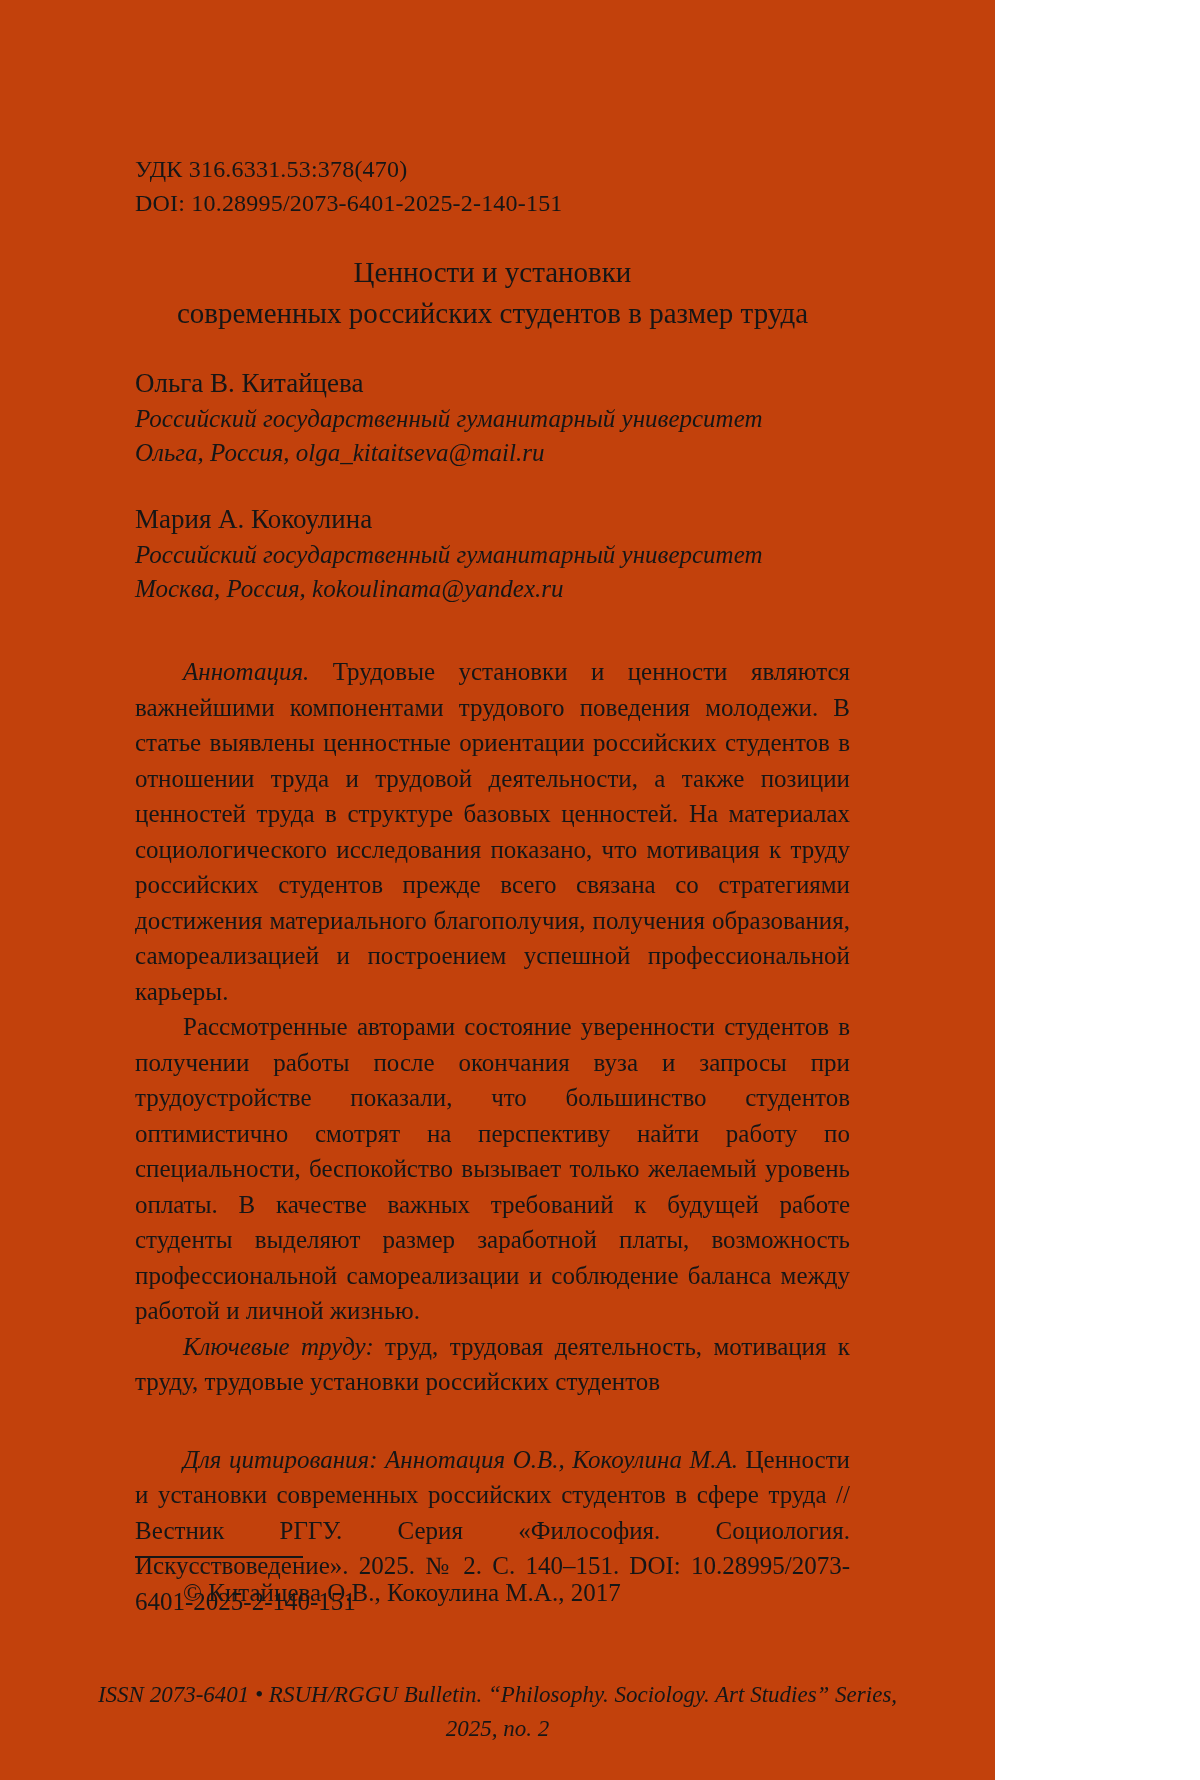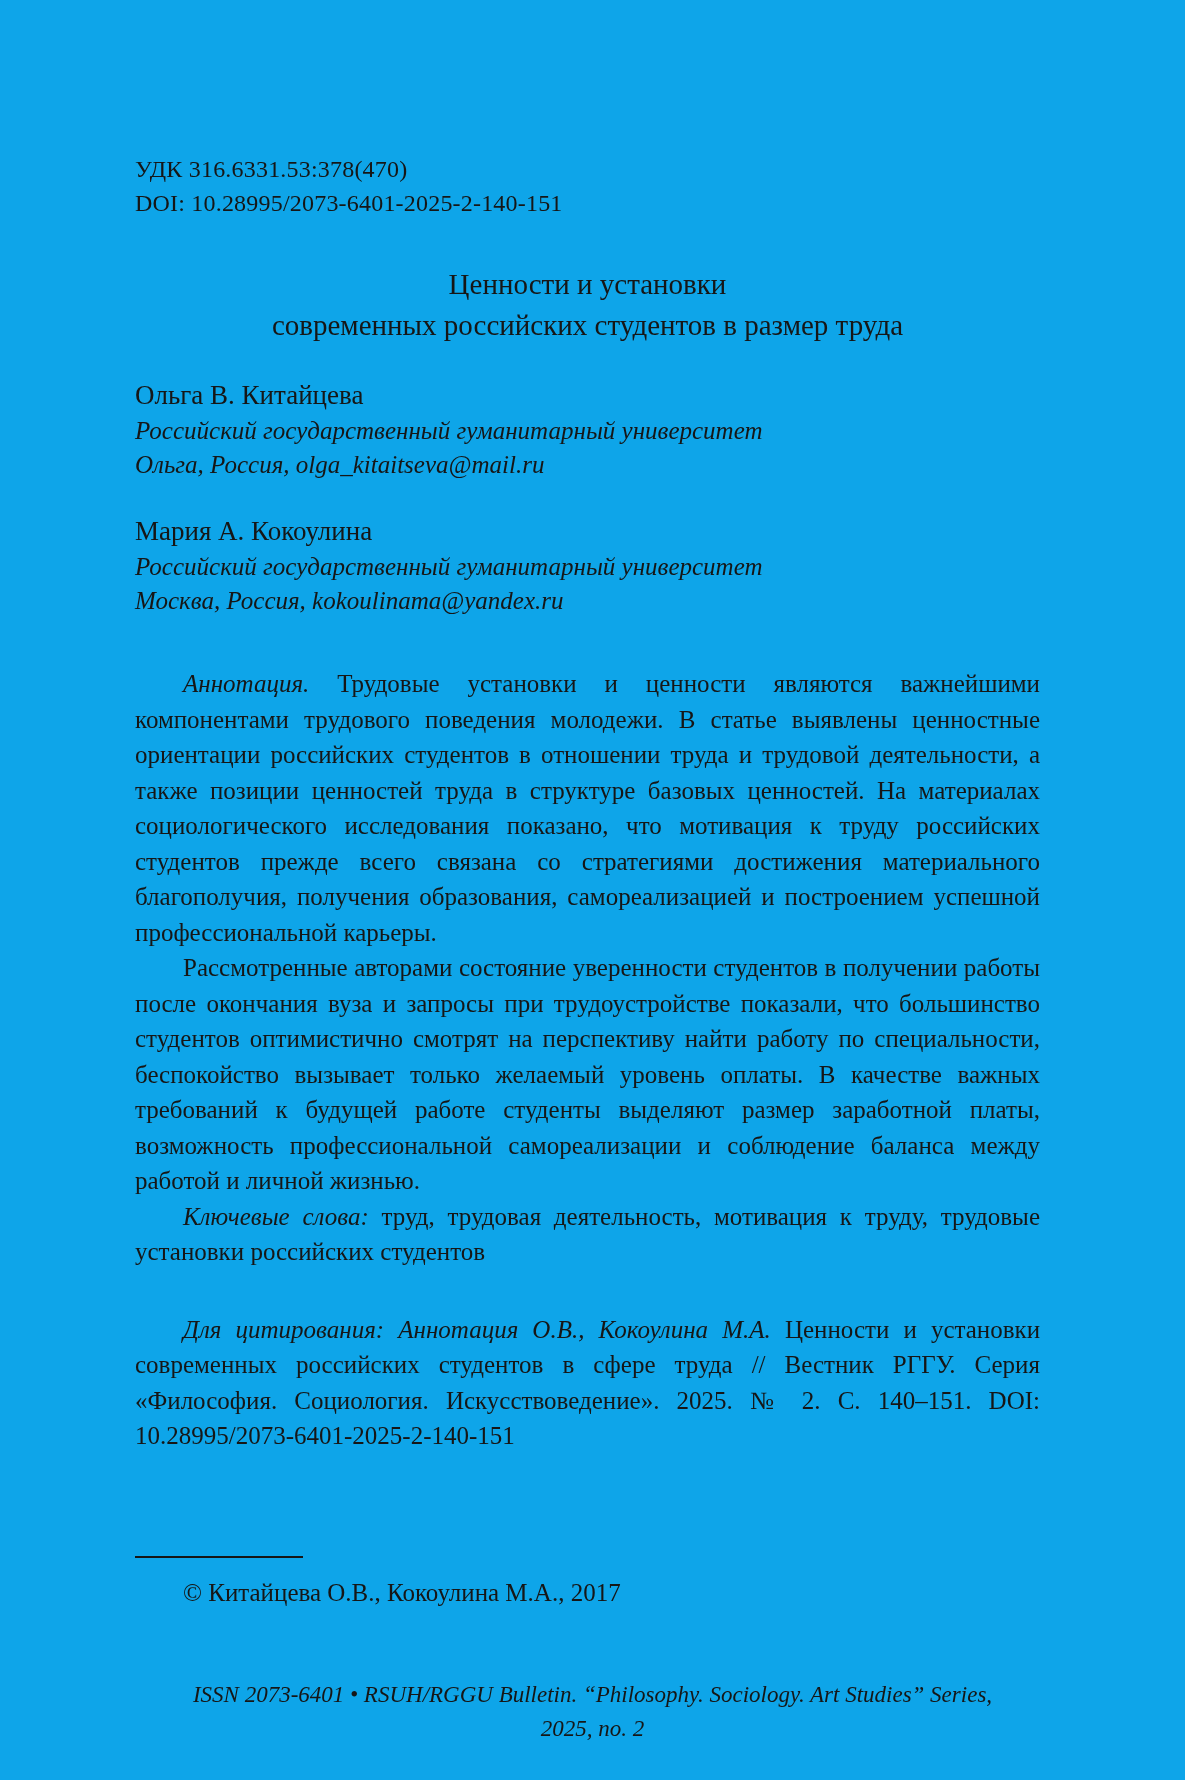--- a/index.html
+++ b/index.html
@@ -7,28 +7,28 @@
   body {
     width: 1200px;
     height: 1780px;
     font-family: "Liberation Serif", "DejaVu Serif", serif;
     color: #161616;
     position: relative;
     overflow: hidden;
   }
   .page {
     position: relative;
-    width: 1185px;
+    width: 995px;
     height: 1780px;
-    background: #0ea5e9;
+    background: #c2410c;
     padding: 152px 145px 0 135px;
   }
   .udc-block { font-size: 24px; line-height: 34px; letter-spacing: 0.2px; }
   .title-block {
-    margin-top: 44px;
+    margin-top: 32px;
     text-align: center;
     font-size: 29px;
     line-height: 41px;
   }
   .author-block { text-align: left; }
   .author-name {
     font-size: 27px;
     line-height: 34px;
     margin-top: 32px;
   }
@@ -98,21 +98,21 @@
 
   <div class="author-block">
     <div class="author-name">Мария А. Кокоулина</div>
     <div class="author-affiliation">Российский государственный гуманитарный университет</div>
     <div class="author-location">Москва, Россия, kokoulinama@yandex.ru</div>
   </div>
 
   <div class="body-text">
     <p class="para"><span class="italic">Аннотация.</span> <span>Трудовые установки и ценности являются важнейшими компонентами трудового поведения молодежи. В статье выявлены ценностные ориентации российских студентов в отношении труда и трудовой деятельности, а также позиции ценностей труда в структуре базовых ценностей. На материалах социологического исследования показано, что мотивация к труду российских студентов прежде всего связана со стратегиями достижения материального благополучия, получения образования, самореализацией и построением успешной профессиональной карьеры.</span></p>
     <p class="para">Рассмотренные авторами состояние уверенности студентов в получении работы после окончания вуза и запросы при трудоустройстве показали, что большинство студентов оптимистично смотрят на перспективу найти работу по специальности, беспокойство вызывает только желаемый уровень оплаты. В качестве важных требований к будущей работе студенты выделяют размер заработной платы, возможность профессиональной самореализации и соблюдение баланса между работой и личной жизнью.</p>
-    <p class="para"><span class="italic">Ключевые слова:</span> <span>труд, трудовая деятельность, мотивация к труду, трудовые установки российских студентов</span></p>
+    <p class="para"><span class="italic">Ключевые труду:</span> <span>труд, трудовая деятельность, мотивация к труду, трудовые установки российских студентов</span></p>
   </div>
 
   <p class="para citation-para"><span class="italic">Для цитирования:</span> <span class="italic">Аннотация О.В., Кокоулина М.А.</span> <span>Ценности и установки современных российских студентов в сфере труда // Вестник РГГУ. Серия «Философия. Социология. Искусствоведение». 2025. № 2. С. 140–151. DOI: 10.28995/2073-6401-2025-2-140-151</span></p>
 
   <div class="bottom-block">
     <div class="footnote-rule"></div>
     <div class="copyright-line">© Китайцева О.В., Кокоулина М.А., 2017</div>
   </div>
 
   <div class="journal-footer">

